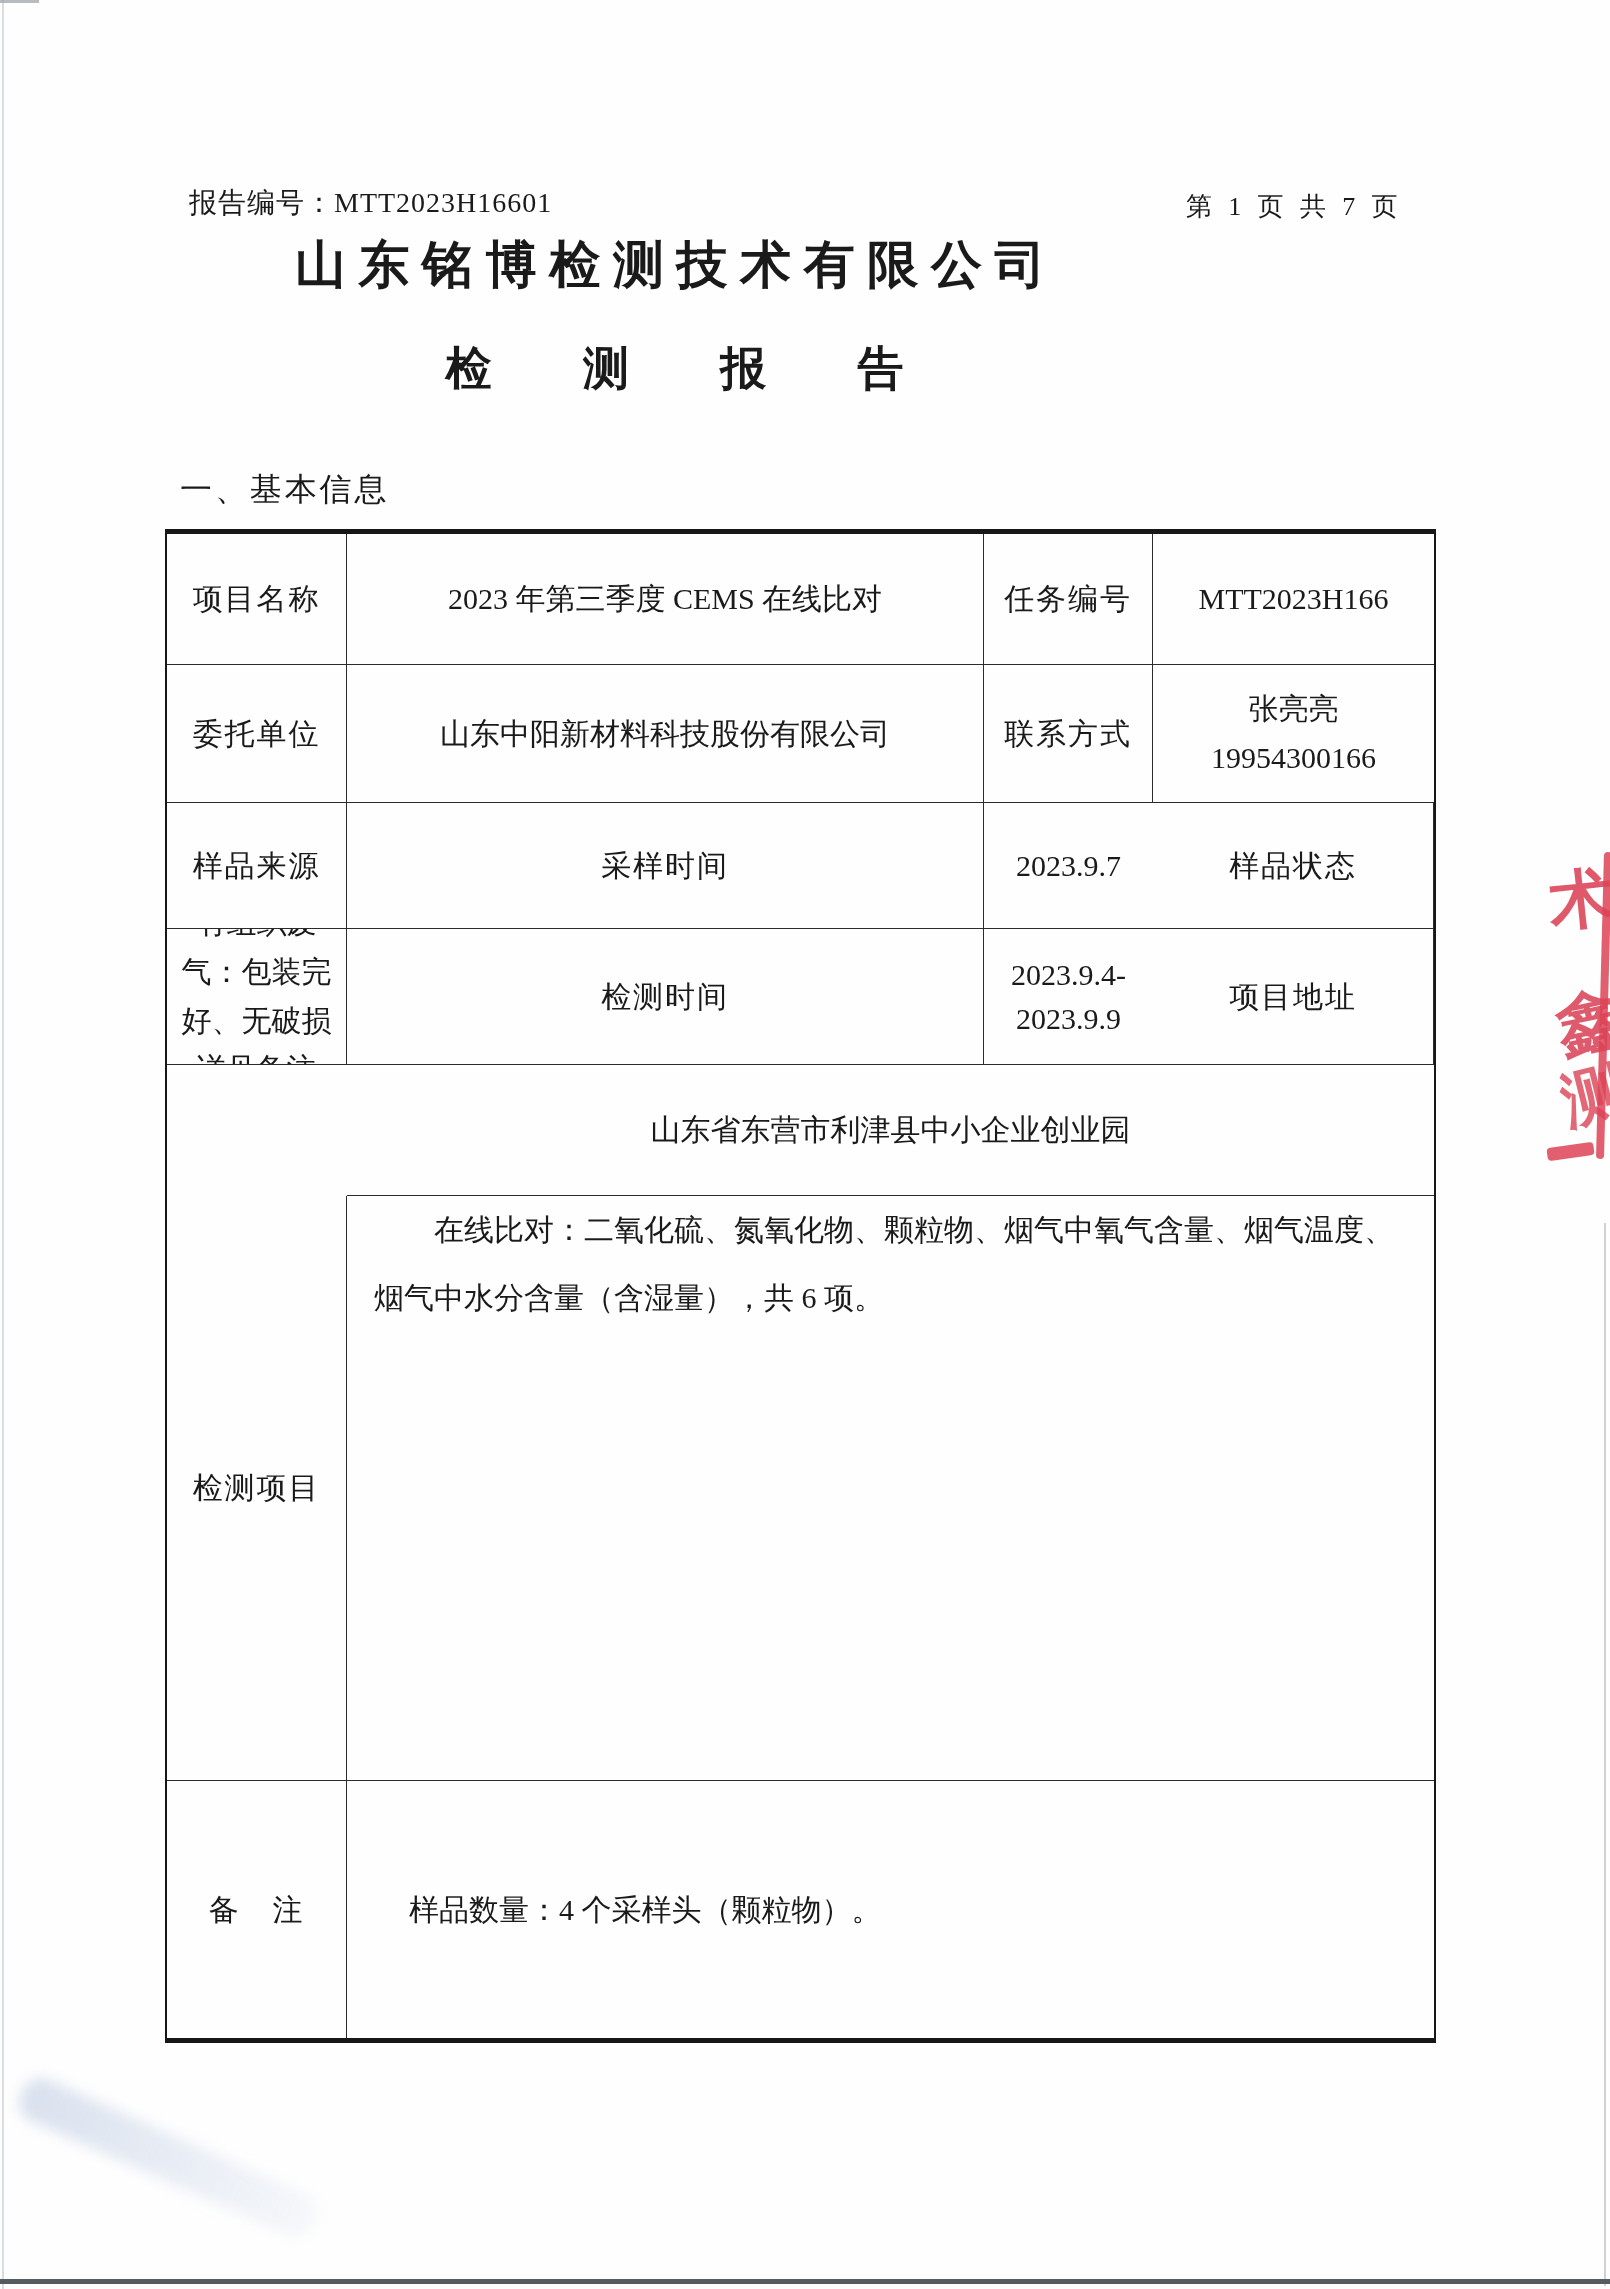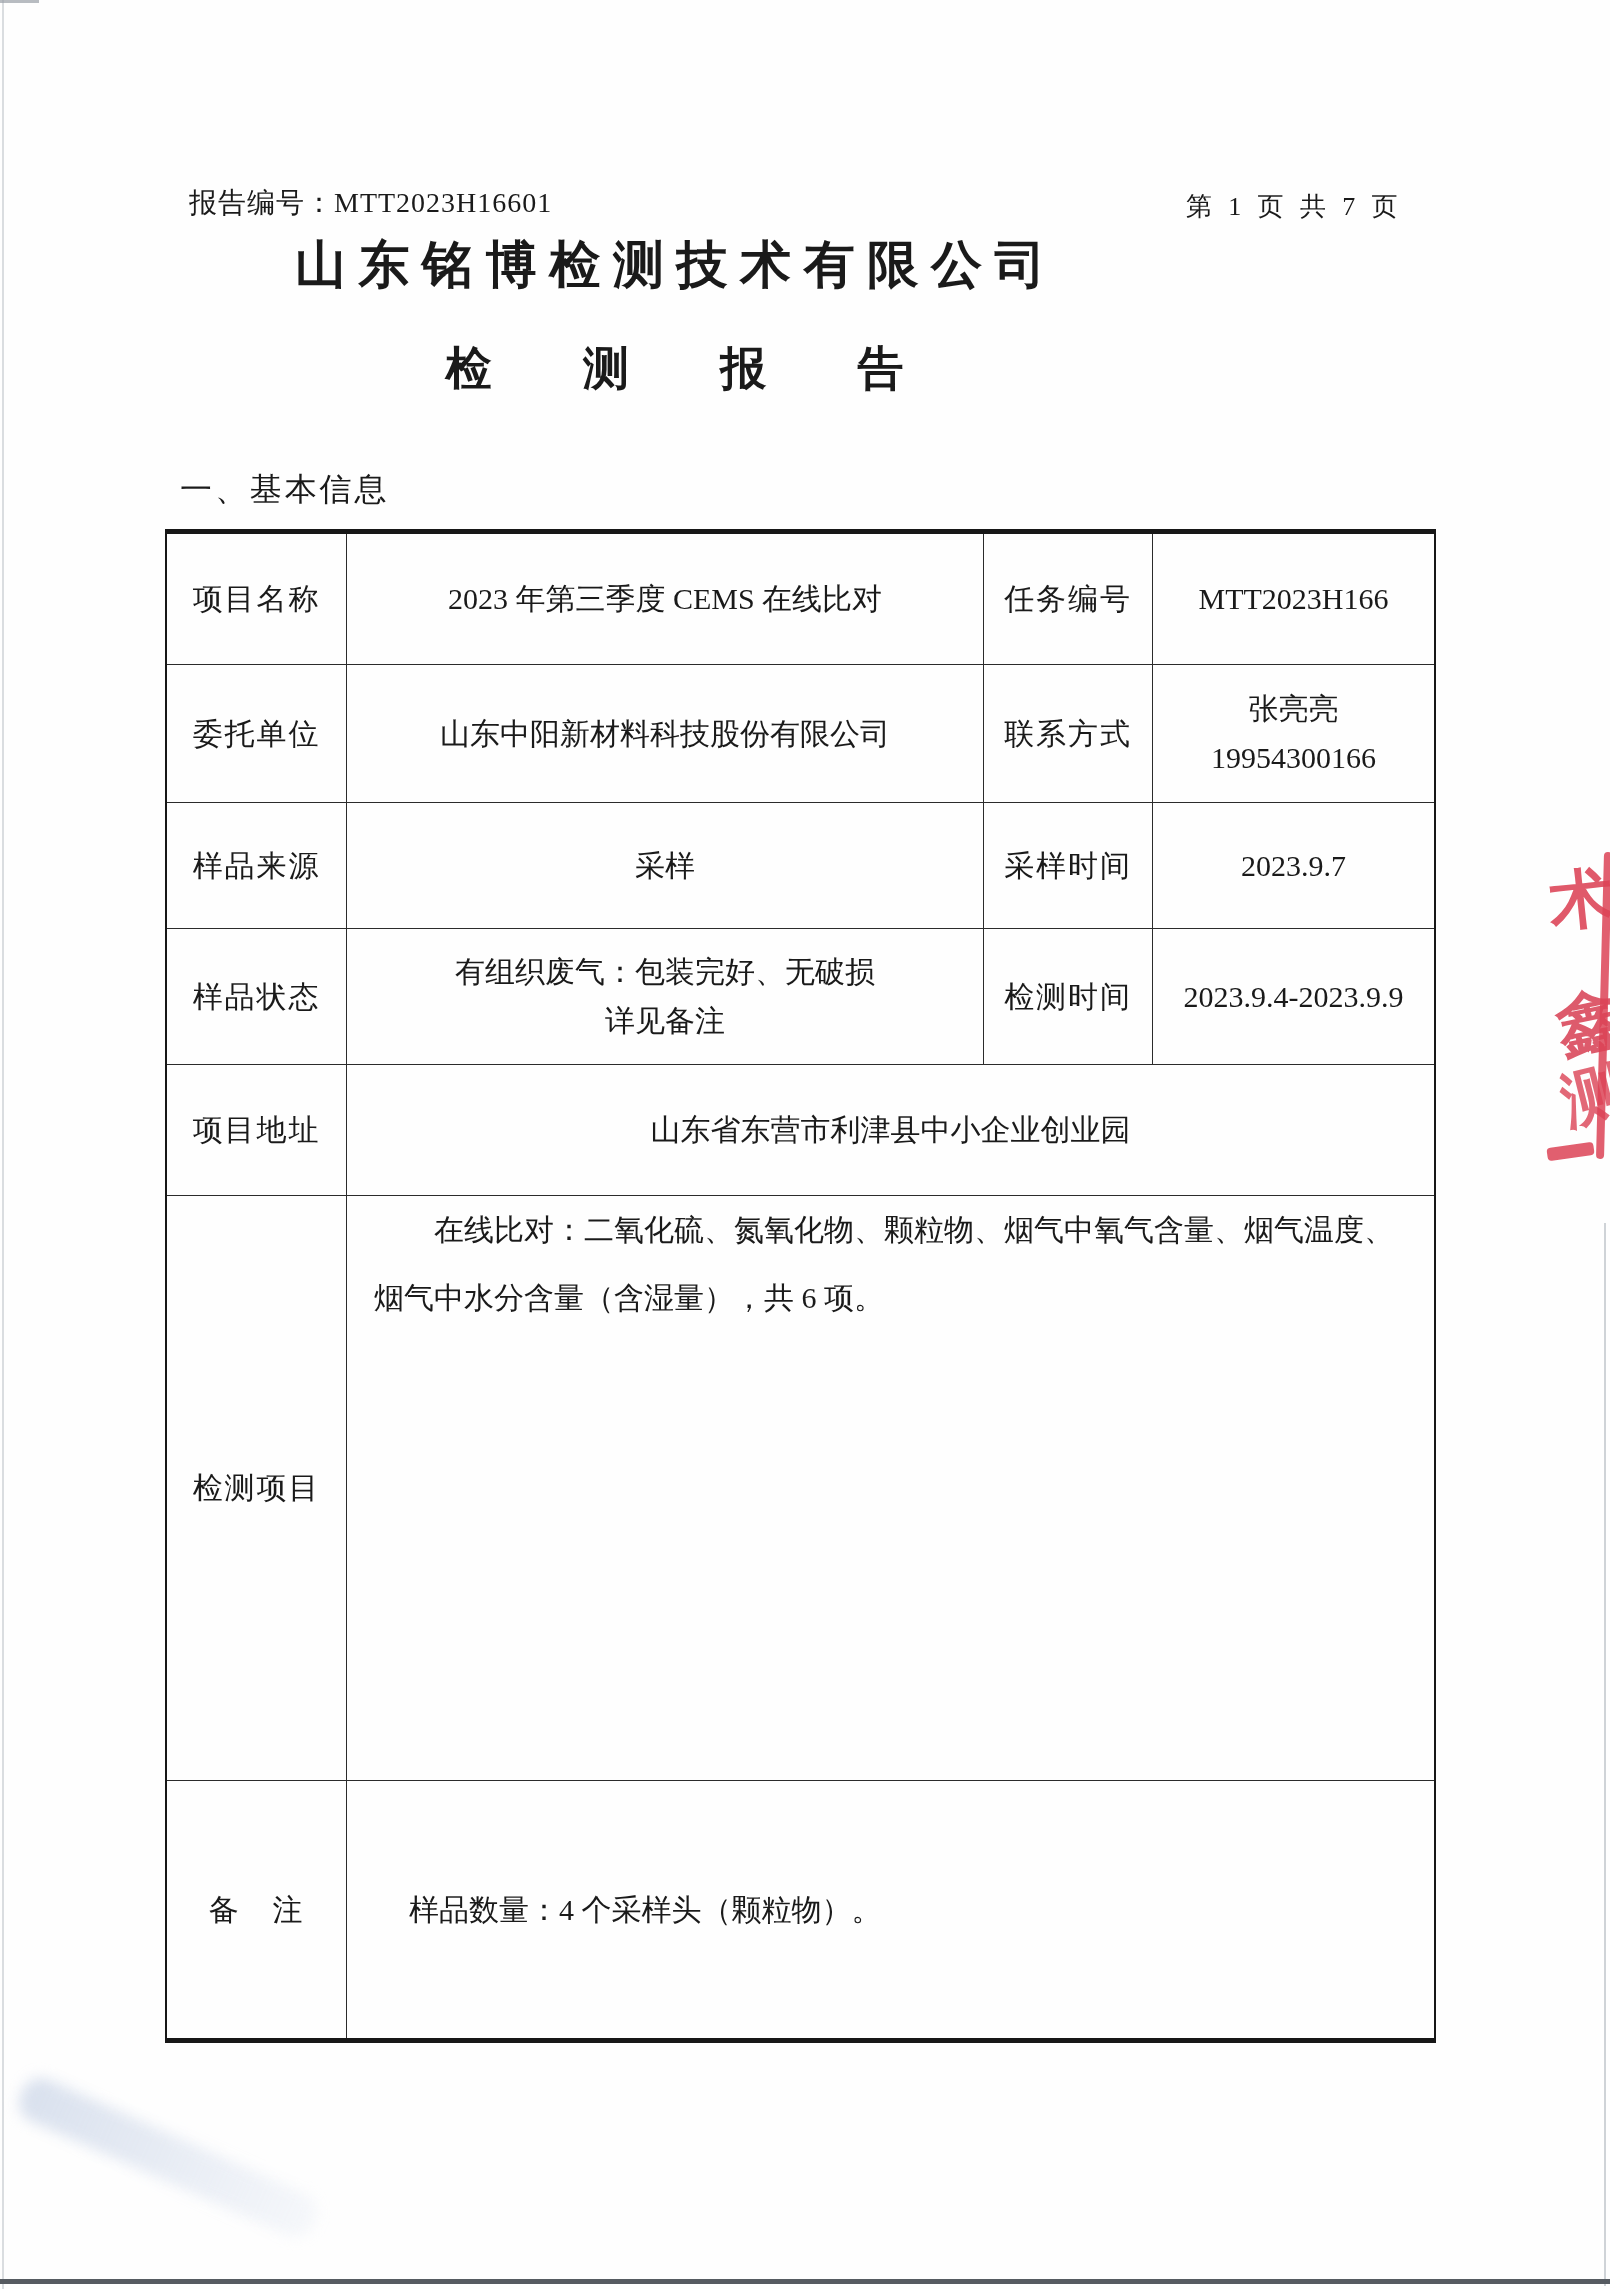--- a/index.html
+++ b/index.html
@@ -93,21 +93,20 @@
 
     <div class="tcell label">委托单位</div>
     <div class="tcell">山东中阳新材料科技股份有限公司</div>
     <div class="tcell label">联系方式</div>
     <div class="tcell lastcol multiline">
       <span>张亮亮</span>
       <span>19954300166</span>
     </div>
 
     <div class="tcell label">样品来源</div>
-    <div class="tcell">采样</div>
     <div class="tcell label">采样时间</div>
     <div class="tcell lastcol">2023.9.7</div>
 
     <div class="tcell label">样品状态</div>
     <div class="tcell multiline">
       <span>有组织废气：包装完好、无破损</span>
       <span>详见备注</span>
     </div>
     <div class="tcell label">检测时间</div>
     <div class="tcell lastcol">2023.9.4-2023.9.9</div>

